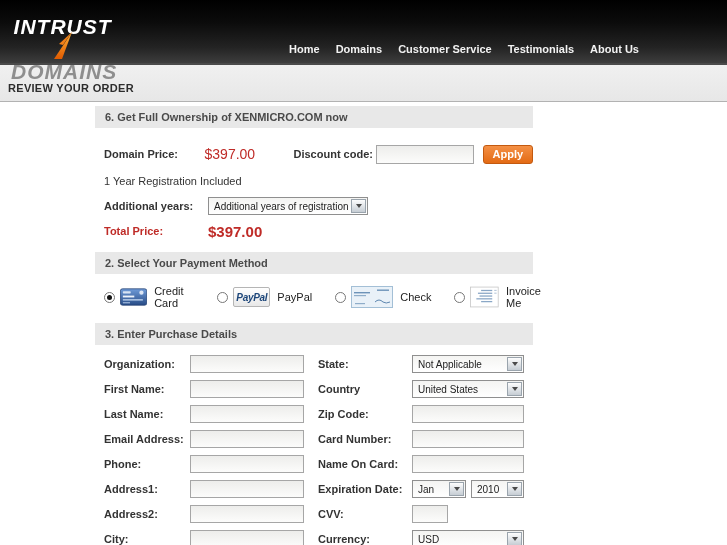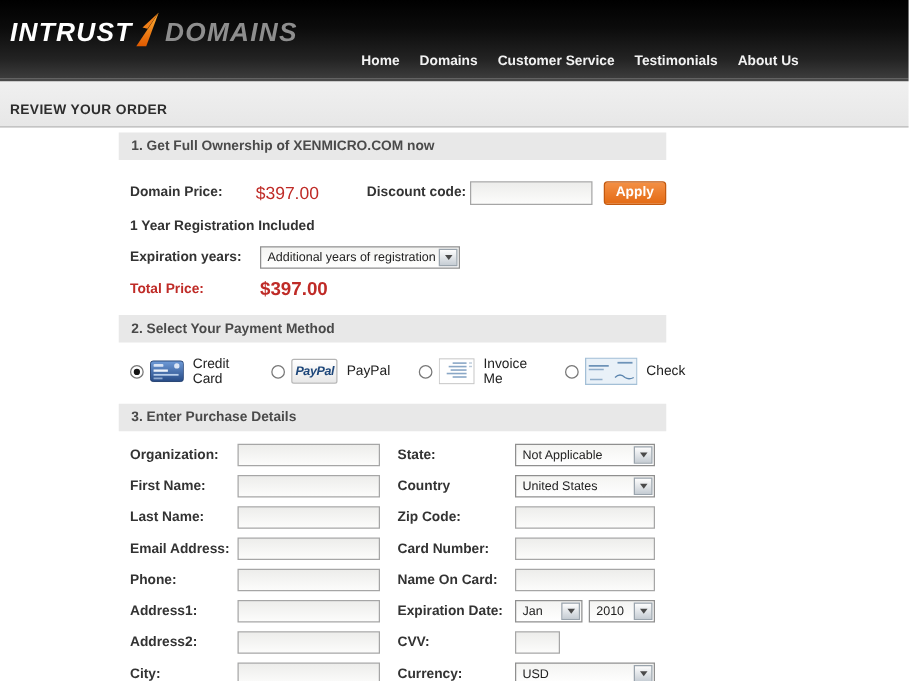--- a/index.html
+++ b/index.html
@@ -4,21 +4,21 @@
 <style>
   * { margin:0; padding:0; box-sizing:border-box; }
   html,body { width:727px; height:545px; overflow:hidden; background:#fff;
               font-family:"Liberation Sans", sans-serif; }
 
   
   .hdr { position:relative; height:65px;
          background:linear-gradient(180deg,#000 0%,#0b0b0b 35%,#232323 75%,#3d3d3d 100%);
          border-bottom:2px solid #4a4a4a; }
   .logo { position:absolute; left:8px; top:15px; display:flex; align-items:center;
-          font-style:italic; font-weight:bold; font-size:21px; letter-spacing:1px; cursor:pointer; }
+          font-style:italic; font-weight:bold; font-size:21px; letter-spacing:1px; cursor:pointer;flex-direction:column; }
   .logo .p1 { color:#fff; }
   .logo .p2 { color:#8e8e8e; margin-left:3px; }
   .logo-arrow { margin:-7px 1px 0 2px; }
   .nav { position:absolute; right:88px; bottom:8px; display:flex; gap:16px; }
   .nav a { color:#f2f2f2; font-size:11px; font-weight:bold; text-decoration:none; cursor:pointer; }
 
   
   .review-bar { height:37px; background:linear-gradient(#f0f0f0,#e7e7e7);
                 border-bottom:1px solid #b2b2b2; display:flex; align-items:flex-end;
                 padding:0 0 7px 8px; font-size:11px; font-weight:bold; color:#2d2d2d;
@@ -48,21 +48,21 @@
 
   
   .row { display:flex; align-items:center; padding-left:9px; }
   .price-row { margin-top:16px; height:20px; }
   .w104 { width:104px; } .w92 { width:92px; } .w85 { width:85px; }
   .domain-price { font-size:14px; }
   .discount-input { width:98px; height:19px; margin-right:9px; }
   .apply { width:52px; height:19px; border:1px solid #c3590f; border-radius:3px;
            background:linear-gradient(#f49045,#e36a14); color:#fff; font-size:11px;
            font-weight:bold; cursor:pointer; font-family:"Liberation Sans",sans-serif; line-height:16px; }
-  .regnote { margin:11px 0 0 9px; font-size:11px; font-weight:bold; color:#333; }
+  .regnote { margin:11px 0 0 9px; font-size:11px; font-weight:normal; color:#333; }
   .addl-row { margin-top:9px; height:20px; }
   .addl-sel { width:160px; font-size:10px; }
   .total-row { margin-top:5px; height:20px; }
   .total-price { font-size:15px; font-weight:bold; }
 
   
   .pay-row { margin-top:9px; padding-left:9px; display:flex; align-items:center; height:28px; }
   .pay-opt { display:flex; align-items:center; margin-right:23px; cursor:pointer; }
   .radio { width:11px; height:11px; border-radius:50%; border:1px solid #777;
            background:#fff; position:relative; margin-right:5px; flex:0 0 auto; }
@@ -112,35 +112,35 @@
   </nav>
 </div>
 
 <div class="review-bar">
   <span>REVIEW YOUR ORDER</span>
 </div>
 
 <main class="content">
 
   <div class="secbar">
-    <span>1. Get Full Ownership of XENMICRO.COM now</span>
+    <span>6. Get Full Ownership of XENMICRO.COM now</span>
   </div>
 
   <div class="row price-row">
     <span class="lbl w104">Domain Price:</span>
     <span class="red domain-price w92">$397.00</span>
     <span class="lbl w85">Discount code:</span>
     <input class="txt discount-input" type="text" value="" style="">
     <button class="apply">Apply</button>
   </div>
 
   <div class="regnote">1 Year Registration Included</div>
 
   <div class="row addl-row">
-    <span class="lbl w104">Expiration years:</span>
+    <span class="lbl w104">Additional years:</span>
     <div class="sel addl-sel">
       <span>Additional years of registration</span>
       <span class="arrowbox">
           <span class="tri"></span>
         </span>
     </div>
   </div>
 
   <div class="row total-row">
     <span class="lbl red w104">Total Price:</span>
@@ -173,46 +173,46 @@
     </div>
 
     <div class="pay-opt">
       <span class="radio"></span>
       <span class="paypal-box">PayPal</span>
       <span class="cap">PayPal</span>
     </div>
 
     <div class="pay-opt">
       <span class="radio"></span>
+      <svg width="42" height="22" viewBox="0 0 42 22">
+        <rect x="0.5" y="0.5" width="41" height="21" fill="#e9f1f8" stroke="#a3bfd6"></rect>
+        <rect x="3" y="6" width="16" height="1.4" fill="#6d93b8"></rect>
+        <rect x="3" y="9" width="12" height="1.2" fill="#8fadc9"></rect>
+        <rect x="26" y="3.5" width="12" height="1.4" fill="#6d93b8"></rect>
+        <rect x="4" y="17" width="10" height="1.2" fill="#8fadc9"></rect>
+        <path d="M24 16 q4 -4 8 0 q3 2 7 0" stroke="#5d86af" stroke-width="1" fill="none"></path>
+      </svg>
+      <span class="cap">Check</span>
+    </div>
+
+    <div class="pay-opt">
+      <span class="radio"></span>
       <svg width="36" height="26" viewBox="0 0 36 26">
         <rect x="0.5" y="0.5" width="35" height="25" fill="#fff" stroke="#c6c6c6"></rect>
         <rect x="14" y="4" width="14" height="1.6" fill="#8aa7c6"></rect>
         <rect x="10" y="7.5" width="18" height="1.6" fill="#8aa7c6"></rect>
         <rect x="12" y="11" width="16" height="1.6" fill="#8aa7c6"></rect>
         <rect x="8" y="14.5" width="20" height="1.6" fill="#8aa7c6"></rect>
         <rect x="14" y="18" width="14" height="1.6" fill="#8aa7c6"></rect>
         <rect x="30.5" y="4" width="3" height="1.4" fill="#b9c9da"></rect>
         <rect x="30.5" y="7.5" width="3" height="1.4" fill="#b9c9da"></rect>
       </svg>
       <span class="cap">Invoice Me</span>
     </div>
 
-    <div class="pay-opt">
-      <span class="radio"></span>
-      <svg width="42" height="22" viewBox="0 0 42 22">
-        <rect x="0.5" y="0.5" width="41" height="21" fill="#e9f1f8" stroke="#a3bfd6"></rect>
-        <rect x="3" y="6" width="16" height="1.4" fill="#6d93b8"></rect>
-        <rect x="3" y="9" width="12" height="1.2" fill="#8fadc9"></rect>
-        <rect x="26" y="3.5" width="12" height="1.4" fill="#6d93b8"></rect>
-        <rect x="4" y="17" width="10" height="1.2" fill="#8fadc9"></rect>
-        <path d="M24 16 q4 -4 8 0 q3 2 7 0" stroke="#5d86af" stroke-width="1" fill="none"></path>
-      </svg>
-      <span class="cap">Check</span>
-    </div>
-
   </div>
 
   <div class="secbar sb3">
     <span>3. Enter Purchase Details</span>
   </div>
 
   <div class="form">
 
     <div class="frow">
       <span class="lbl fl-label">Organization:</span>

